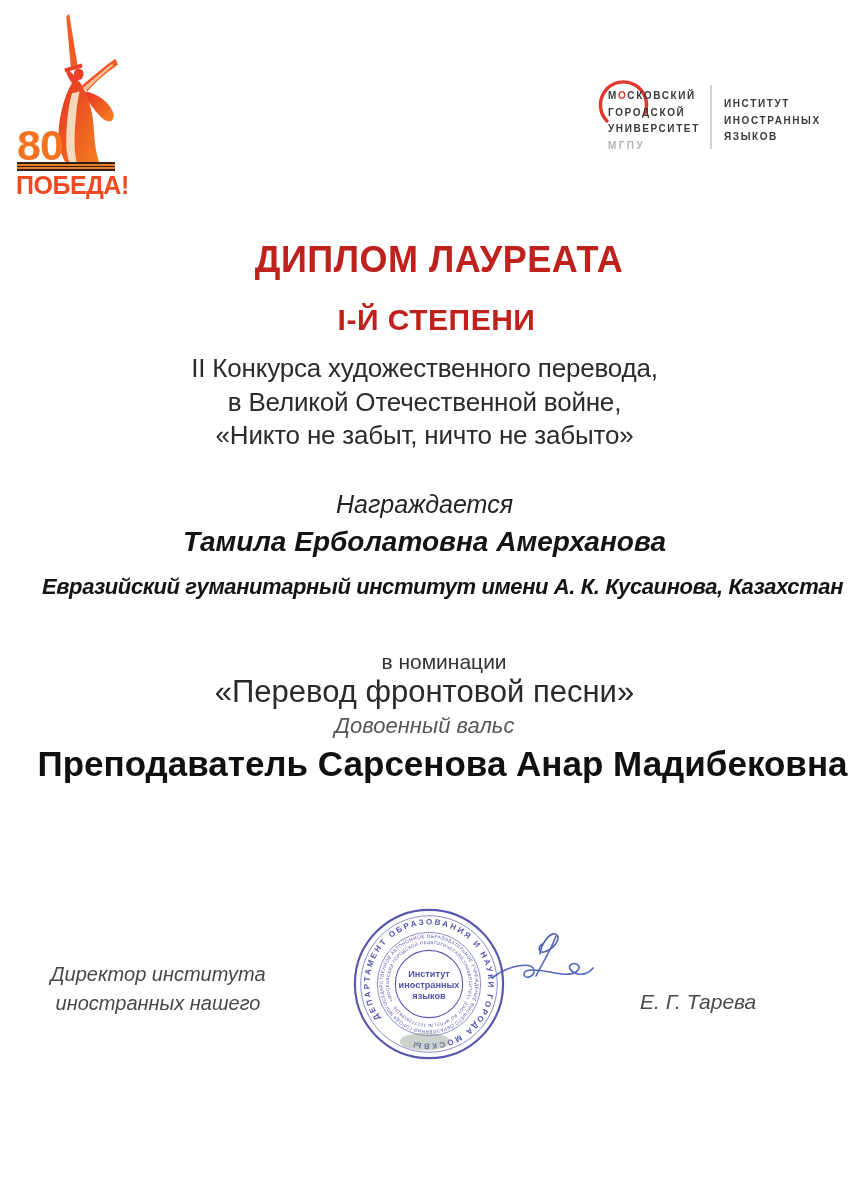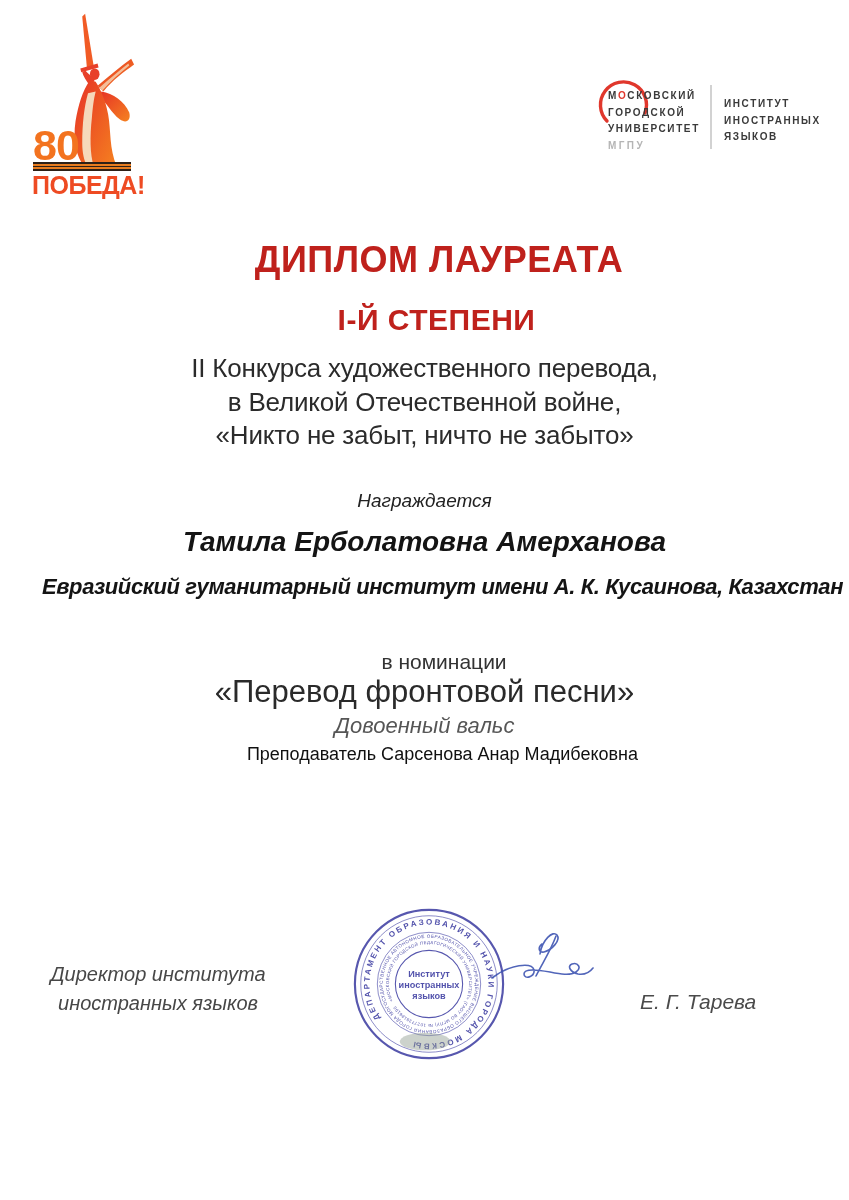--- a/index.html
+++ b/index.html
@@ -5,21 +5,21 @@
   html,body{margin:0;padding:0;background:#888;}
   .page{
     position:relative;
     width:849px;height:1200px;
     margin:0 auto;
     background:#ffffff;
     overflow:hidden;
     font-family:"Liberation Sans", sans-serif;
   }
   
-  .victory-logo{position:absolute;left:30px;top:8px;width:114px;height:192px;}
+  .victory-logo{position:absolute;left:14px;top:8px;width:114px;height:192px;}
   .victory-logo svg.statue{position:absolute;left:10px;top:2px;z-index:0;}
   .victory-80{
     position:absolute;left:3px;top:116px;z-index:2;
     font-size:43px;font-weight:800;color:#f3731f;line-height:1;
     letter-spacing:-1px;
   }
   .victory-ribbon{
     position:absolute;left:3px;top:154px;width:98px;height:9px;z-index:2;
     background:linear-gradient(180deg,#2d2017 0 20%,#e87c1e 20% 40%,#2d2017 40% 60%,#e87c1e 60% 80%,#2d2017 80% 100%);
   }
@@ -42,27 +42,27 @@
   .inst-name{
     position:absolute;left:128px;top:20px;
     font-size:10px;font-weight:bold;letter-spacing:1.6px;
     color:#3a3a3a;line-height:16.5px;white-space:nowrap;
   }
   
   .cline{position:absolute;left:0;right:0;text-align:center;white-space:nowrap;}
   .title{top:239px;font-size:36px;font-weight:bold;color:#bf211c;letter-spacing:0.5px;margin-left:29px;}
   .degree{top:303px;font-size:30px;font-weight:bold;color:#bf211c;letter-spacing:0.5px;margin-left:24px;}
   .contest{top:352px;font-size:26px;font-weight:300;color:#2b2b2b;line-height:33.5px;letter-spacing:-0.2px;}
-  .awarded{top:490px;font-size:19px;font-style:italic;color:#222;}
+  .awarded{top:490px;font-size:25px;font-style:italic;color:#222;}
   .recipient{top:526px;font-size:28px;font-weight:bold;font-style:italic;color:#141414;}
   .institution{top:574px;font-size:22px;font-weight:bold;font-style:italic;color:#141414;letter-spacing:-0.4px;padding-left:36px;}
   .nom-label{top:650px;font-size:21px;font-weight:300;color:#333;padding-left:39px;}
   .nomination{top:674px;font-size:31px;font-weight:300;color:#2a2a2a;}
   .work{top:713px;font-size:22px;font-weight:300;font-style:italic;color:#565656;}
-  .teacher{top:744px;font-size:18px;font-weight:normal;color:#101010;margin-left:36px;}
+  .teacher{top:744px;font-size:35px;font-weight:bold;color:#101010;margin-left:36px;}
   
   .director{
     position:absolute;left:46px;top:960px;width:224px;
     text-align:center;font-size:20px;font-style:italic;color:#474747;line-height:29px;
   }
   .stamp{position:absolute;left:350px;top:906px;}
   .signature{position:absolute;left:482px;top:920px;}
   .signer{
     position:absolute;left:640px;top:990px;width:166px;
     text-align:left;font-size:21px;font-style:italic;color:#4a4a4a;
@@ -127,21 +127,21 @@
   <div class="cline recipient">Тамила Ерболатовна Амерханова</div>
   <div class="cline institution">Евразийский гуманитарный институт имени А. К. Кусаинова, Казахстан</div>
 
   <div class="cline nom-label">в номинации</div>
   <div class="cline nomination">«Перевод фронтовой песни»</div>
   <div class="cline work">Довоенный вальс</div>
   <div class="cline teacher">Преподаватель Сарсенова Анар Мадибековна</div>
 
   <div class="director">
     <div>Директор института</div>
-    <div>иностранных языков</div>
+    <div>иностранных нашего</div>
   </div>
 
   <svg class="stamp" width="158" height="156" viewBox="0 0 160 160" aria-hidden="true">
     <g fill="none" stroke="#3a3aa0" opacity="0.85">
       <circle cx="80" cy="80" r="76" stroke-width="2.2"></circle>
       <circle cx="80" cy="80" r="70" stroke-width="0.7"></circle>
       <circle cx="80" cy="80" r="53" stroke-width="0.7"></circle>
       <circle cx="80" cy="80" r="34.5" stroke-width="1.1"></circle>
     </g>
     <defs>

